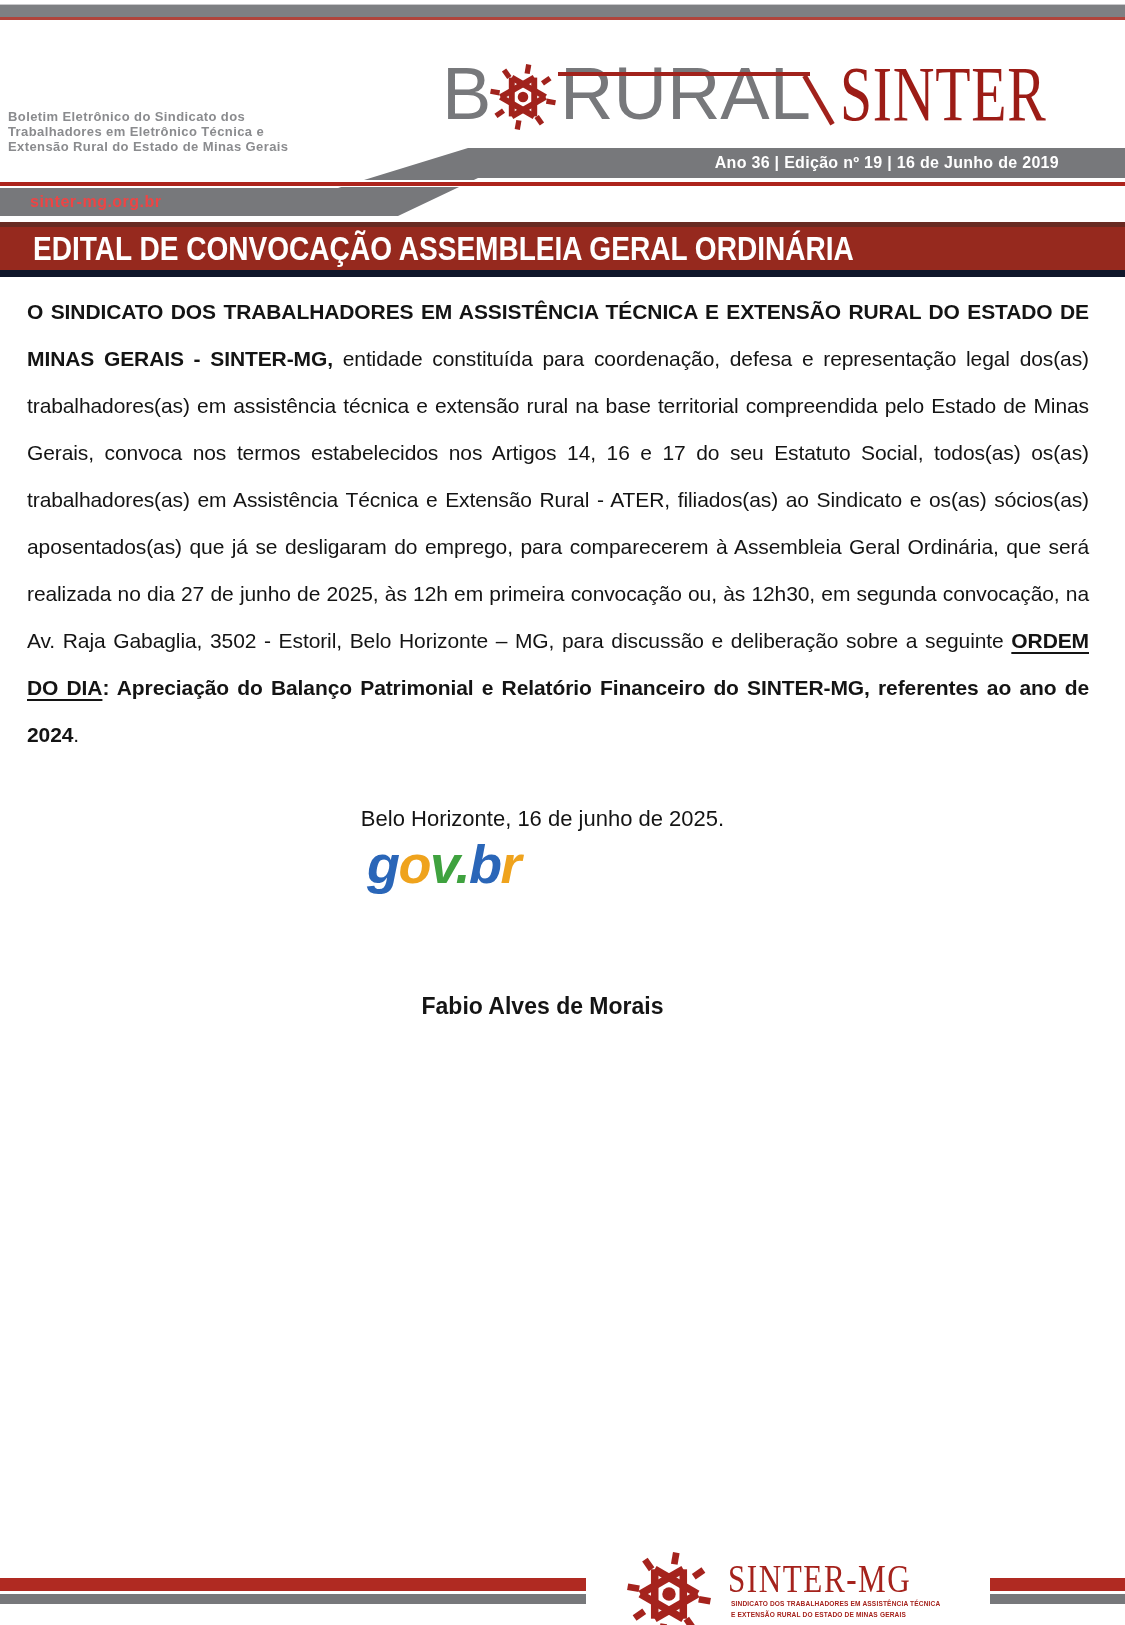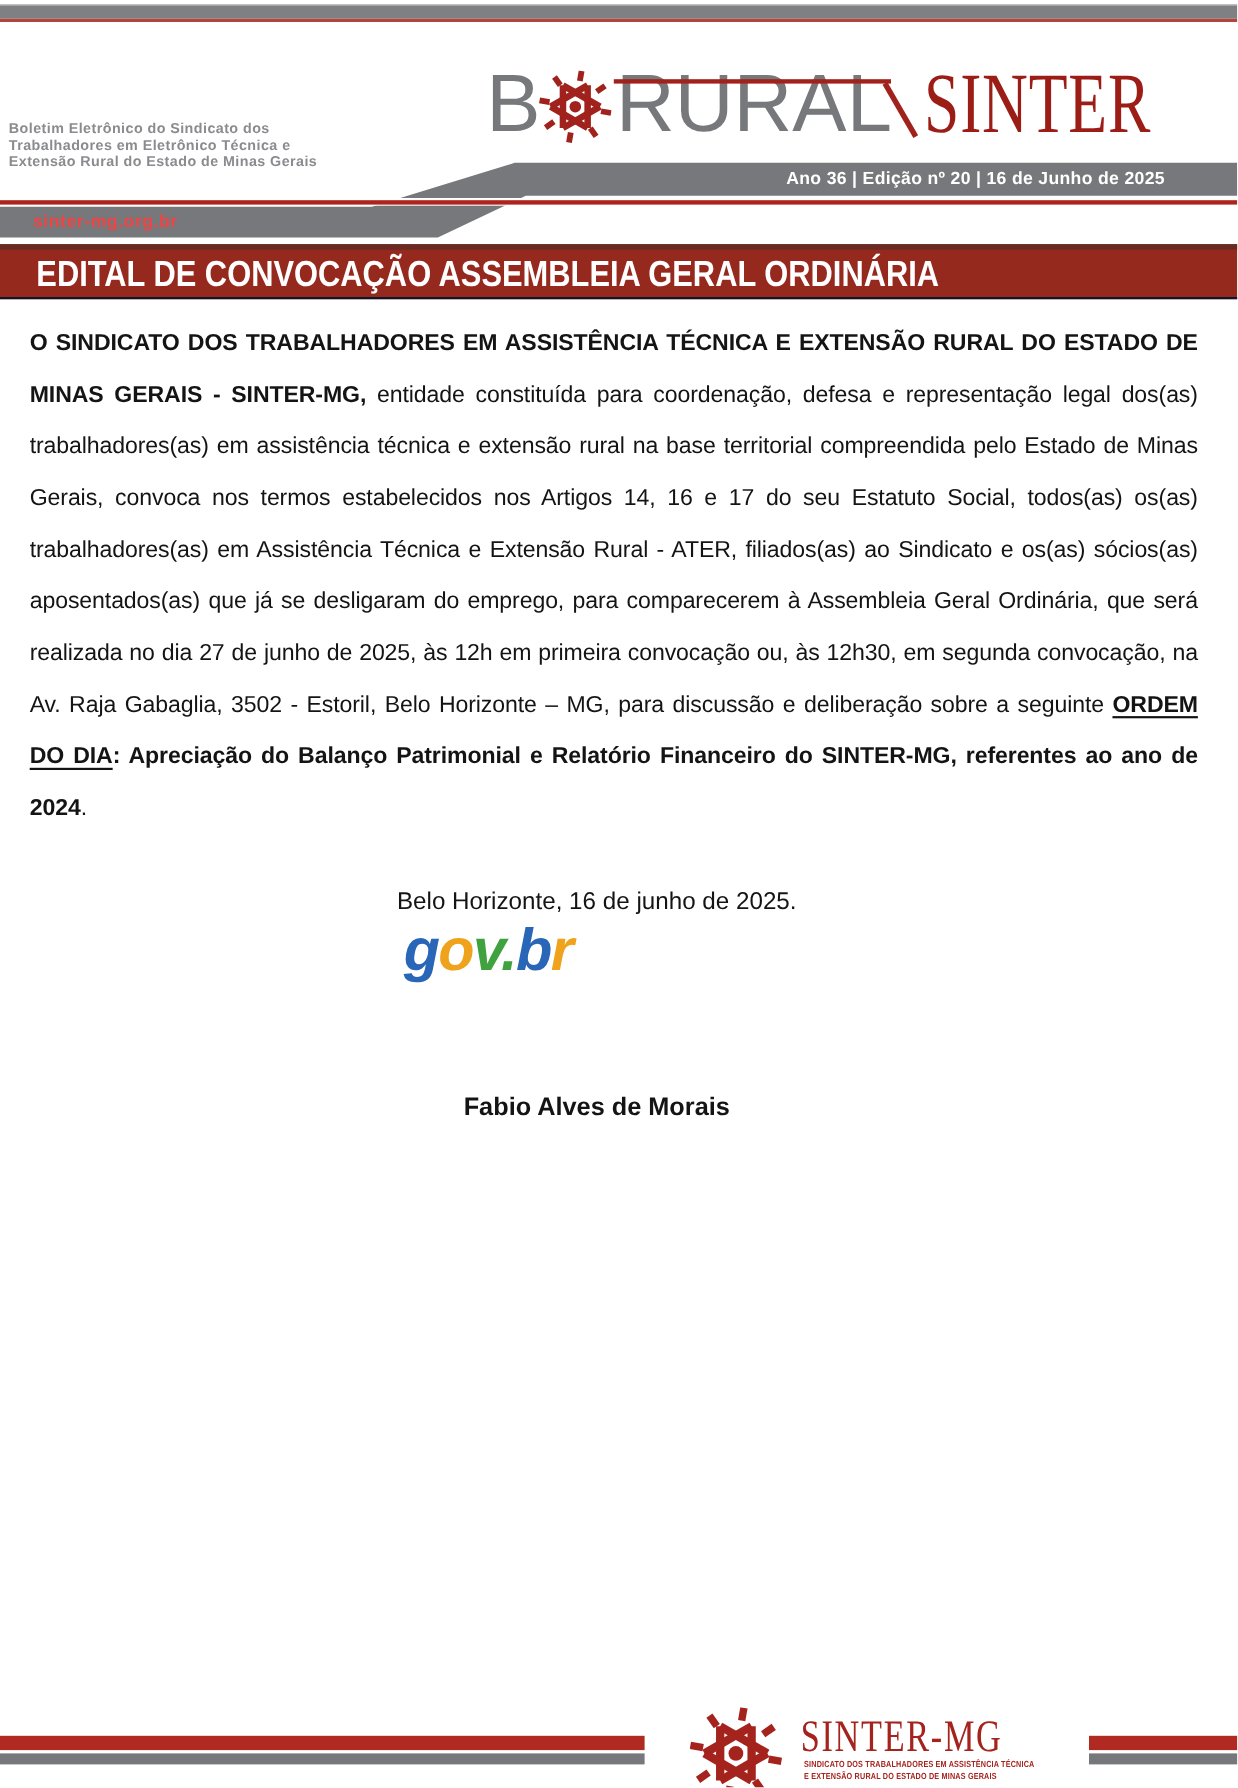--- a/index.html
+++ b/index.html
@@ -28,21 +28,21 @@
 
   
   .ribbon{position:absolute;left:0;top:140px;}
   .banner-text{position:absolute;left:0;top:147px;width:1059px;text-align:right;color:#ffffff;
                font-weight:700;font-size:16px;line-height:31px;letter-spacing:.3px;}
   .website{position:absolute;left:30px;top:189px;color:#ef4444;font-weight:700;font-size:16px;
            line-height:26px;letter-spacing:.5px;}
 
   
   .title-bar{position:absolute;left:0;top:222px;width:1125px;height:43px;background:#96291e;
-             border-top:5px solid #682a22;border-bottom:2px solid #0f172a;box-sizing:content-box;}
+             border-top:5px solid #682a22;border-bottom:7px solid #0f172a;box-sizing:content-box;}
   .title-bar span{display:inline-block;transform:scaleX(.85);transform-origin:left center;
                   font-size:33px;font-weight:700;color:#ffffff;line-height:43px;margin-left:33px;
                   white-space:nowrap;}
 
   
   .body-text{position:absolute;left:27px;top:288px;width:1062px;font-size:21px;line-height:47px;
              color:#141414;text-align:justify;letter-spacing:-.1px;margin:0;}
   .body-text b{font-weight:700;}
   .body-text b.u{text-decoration:underline;text-decoration-thickness:2px;text-underline-offset:4px;}
 
@@ -128,21 +128,21 @@
     <div class="logo-topline"></div>
     <div class="logo-backslash"></div>
     <span class="logo-sinter">SINTER</span>
   </div>
 
   <svg class="ribbon" width="1125" height="80">
     <polygon points="0,48 338,48 468,8 1125,8 1125,38 478,38 398,76 0,76" fill="#77787b"></polygon>
     <rect x="0" y="40" width="1125" height="7" fill="#ffffff"></rect>
     <rect x="0" y="42" width="1125" height="4" fill="#ad241c"></rect>
   </svg>
-  <div class="banner-text">Ano 36 | Edição nº 20 |  16 de  Junho de 2025</div>
+  <div class="banner-text">Ano 36 | Edição nº 19 |  16 de  Junho de 2019</div>
   <div class="website">sinter-mg.org.br</div>
 
   <div class="title-bar">
     <span>EDITAL DE CONVOCAÇÃO ASSEMBLEIA GERAL ORDINÁRIA</span>
   </div>
 
   <p class="body-text"><b>O SINDICATO DOS TRABALHADORES EM ASSISTÊNCIA TÉCNICA E EXTENSÃO RURAL DO ESTADO DE MINAS GERAIS - SINTER-MG, </b><span>entidade constituída para coordenação, defesa e representação legal dos(as) trabalhadores(as) em assistência técnica e extensão rural na base territorial compreendida pelo Estado de Minas Gerais, convoca nos termos estabelecidos nos Artigos 14, 16 e 17 do seu Estatuto Social, todos(as) os(as) trabalhadores(as) em Assistência Técnica e Extensão Rural - ATER, filiados(as) ao Sindicato e os(as) sócios(as) aposentados(as) que já se desligaram do emprego, para comparecerem à Assembleia Geral Ordinária, que será realizada no dia 27 de junho de 2025, às 12h em primeira convocação ou, às 12h30, em segunda convocação, na Av. Raja Gabaglia, 3502 - Estoril, Belo Horizonte – MG, para discussão e deliberação sobre a seguinte </span><b class="u">ORDEM DO DIA</b><b>: Apreciação do Balanço Patrimonial e Relatório Financeiro do SINTER-MG, referentes ao ano de 2024</b><span>.</span></p>
 
   <div class="dateline">Belo Horizonte, 16 de junho de 2025.</div>
 

